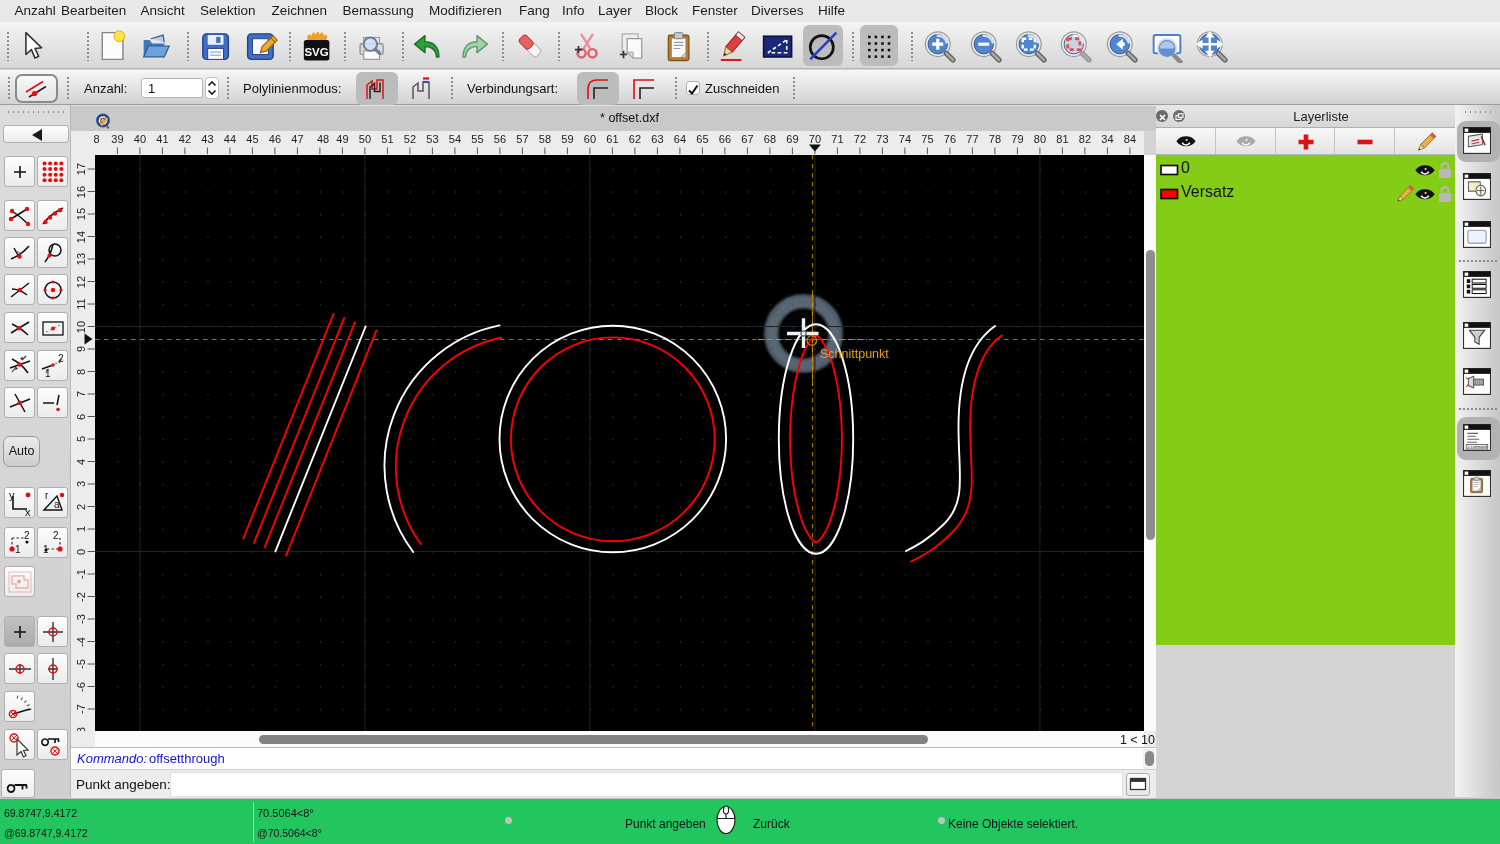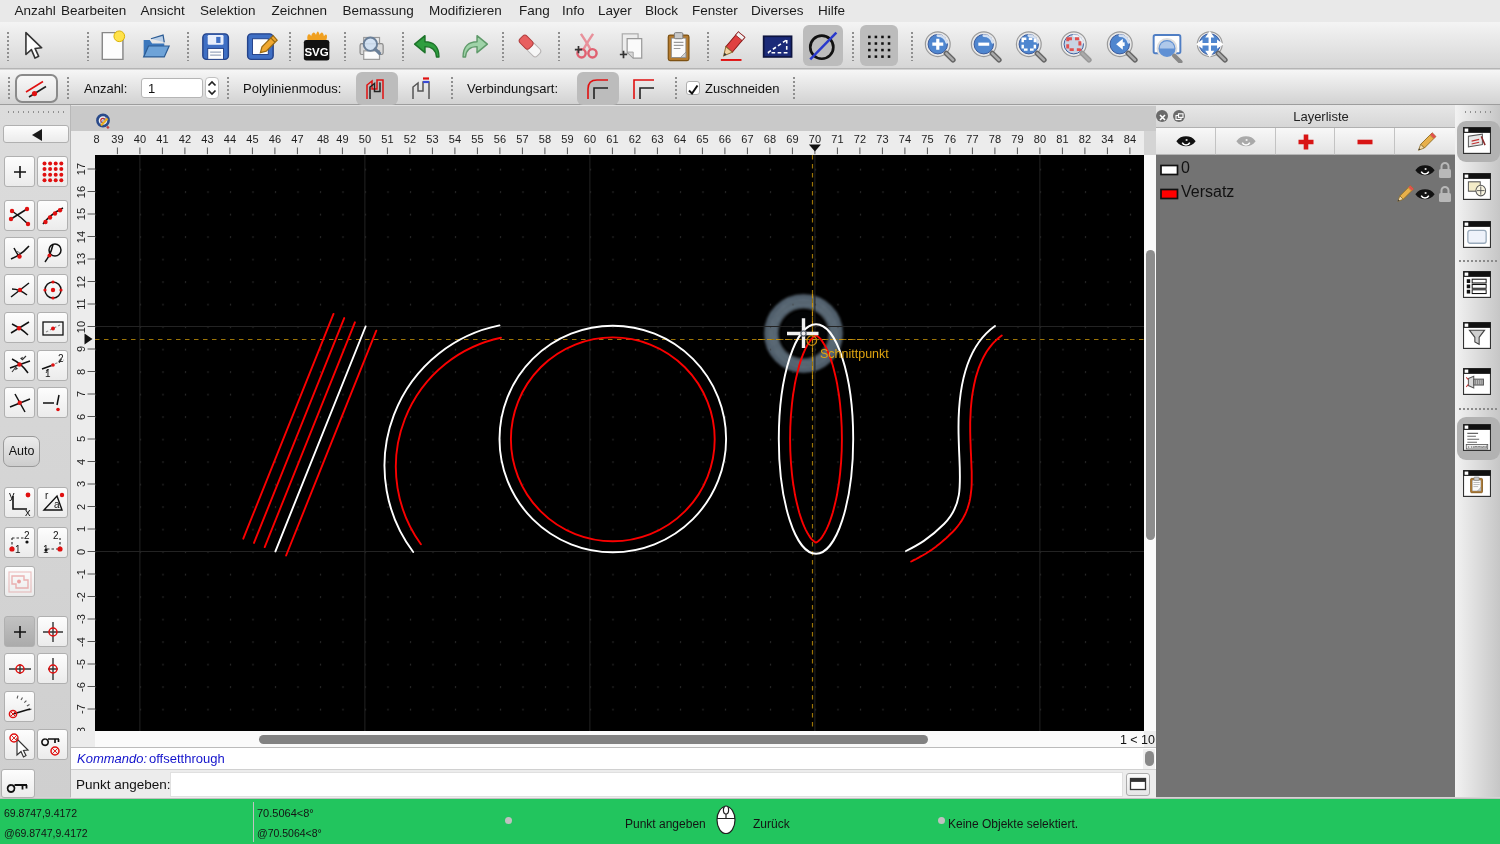--- a/index.html
+++ b/index.html
@@ -43,21 +43,21 @@
 #cmdrow { position:absolute; left:71px; top:747px; width:1085px; height:21.5px; background:#fff; border-top:1px solid #bbb; }
 #cmdrow .k { position:absolute; left:6px; top:3px; font-size:13px; font-style:italic; color:#1414cc; }
 #cmdrow .v { position:absolute; left:78px; top:3px; font-size:13px; color:#1414cc; }
 #cmdrow .sb { position:absolute; right:1px; top:1px; width:12px; height:21px; background:#f0f0f0; }
 #cmdrow .sb .th { position:absolute; left:1.5px; top:2px; width:9px; height:15px; background:#888; border-radius:4.5px; }
 #ptrow { position:absolute; left:71px; top:768.5px; width:1085px; height:29.5px; background:#ececec; border-top:1px solid #d0d0d0; }
 #ptrow .lab { position:absolute; left:5px; top:7px; font-size:13.5px; color:#111; }
 #ptrow .inp { position:absolute; left:99px; top:2px; width:953px; height:25px; background:#fff; border:1px solid #e0e0e0; }
 #ptrow .btn { position:absolute; left:1055px; top:3px; width:24px; height:23px; background:linear-gradient(#fbfbfb,#e6e6e6); border:1px solid #ababab; border-radius:3px; }
 
-#rpanel { position:absolute; left:1156px; top:105px; width:299px; height:692px; background:#737373; }
+#rpanel { position:absolute; left:1156px; top:105px; width:299px; height:540px; background:#84cc16; }
 #rpanel .title { position:absolute; left:0; top:0; width:299px; height:23px; background:linear-gradient(#e7e7e7,#d6d6d6); border-bottom:1px solid #b0b0b0; }
 #rpanel .title .t { position:absolute; left:31px; right:0; top:4px; text-align:center; font-size:13px; color:#222; }
 #rpanel .tbar { position:absolute; left:0; top:23px; width:299px; height:27px; }
 #rpanel .tbar .b { position:absolute; top:0; width:59.8px; height:27px; background:linear-gradient(#f8f8f8,#e3e3e3); border-right:1px solid #c3c3c3; border-bottom:1px solid #b5b5b5; }
 .lrow { position:absolute; left:0; width:299px; height:24px; font-size:16px; color:#111; }
 
 #rstrip { position:absolute; left:1455px; top:105px; width:45px; height:692px; background:linear-gradient(90deg,#f2f2f2,#c6c6c6); }
 .rsicon { position:absolute; left:8px; width:30px; height:31px; }
 
 #statusbar { position:absolute; left:0; top:798px; width:1500px; height:64px; background:#22c55e; border-top:1px solid #c0c0c0; }
@@ -530,20 +530,21 @@
       </svg>
     </div>
     <div class="sbtn" style="left:1px;top:664px;width:34px;height:29px;">
       <svg width="28" height="28" viewBox="0 0 28 28">
         <path d="M7 14 m0 0 a3.5 3.5 0 1 0 0.1 0 M10.5 14 H23 M18.5 14 V18.5 M22.5 14 V17.5" stroke="#111" stroke-width="1.8" fill="none"></path>
       </svg>
     </div>
   </div>
 
 <div id="mdititle">
+    <div class="t">* offset.dxf</div>
 <svg width="15" height="16" viewBox="0 0 15 16" style="position:absolute;left:24.5px;top:7px">
 <circle cx="7" cy="7.5" r="5.6" fill="#f0f0f0" stroke="#2a4a8a" stroke-width="2.6"></circle>
 <circle cx="7" cy="7.5" r="2.2" fill="none" stroke="#c03030" stroke-width="1.2"></circle>
 <path d="M3.5 11 L10.5 4" stroke="#5a78b8" stroke-width="1"></path>
 <path d="M5 12.5 L11.5 5.5" stroke="#e8b020" stroke-width="2.2"></path>
 <path d="M11 13.5 L12.8 15.2" stroke="#c04040" stroke-width="2.4"></path>
 </svg>
   </div>
 <div id="hruler">
     <span class="num" style="left:46.4px">39</span>

